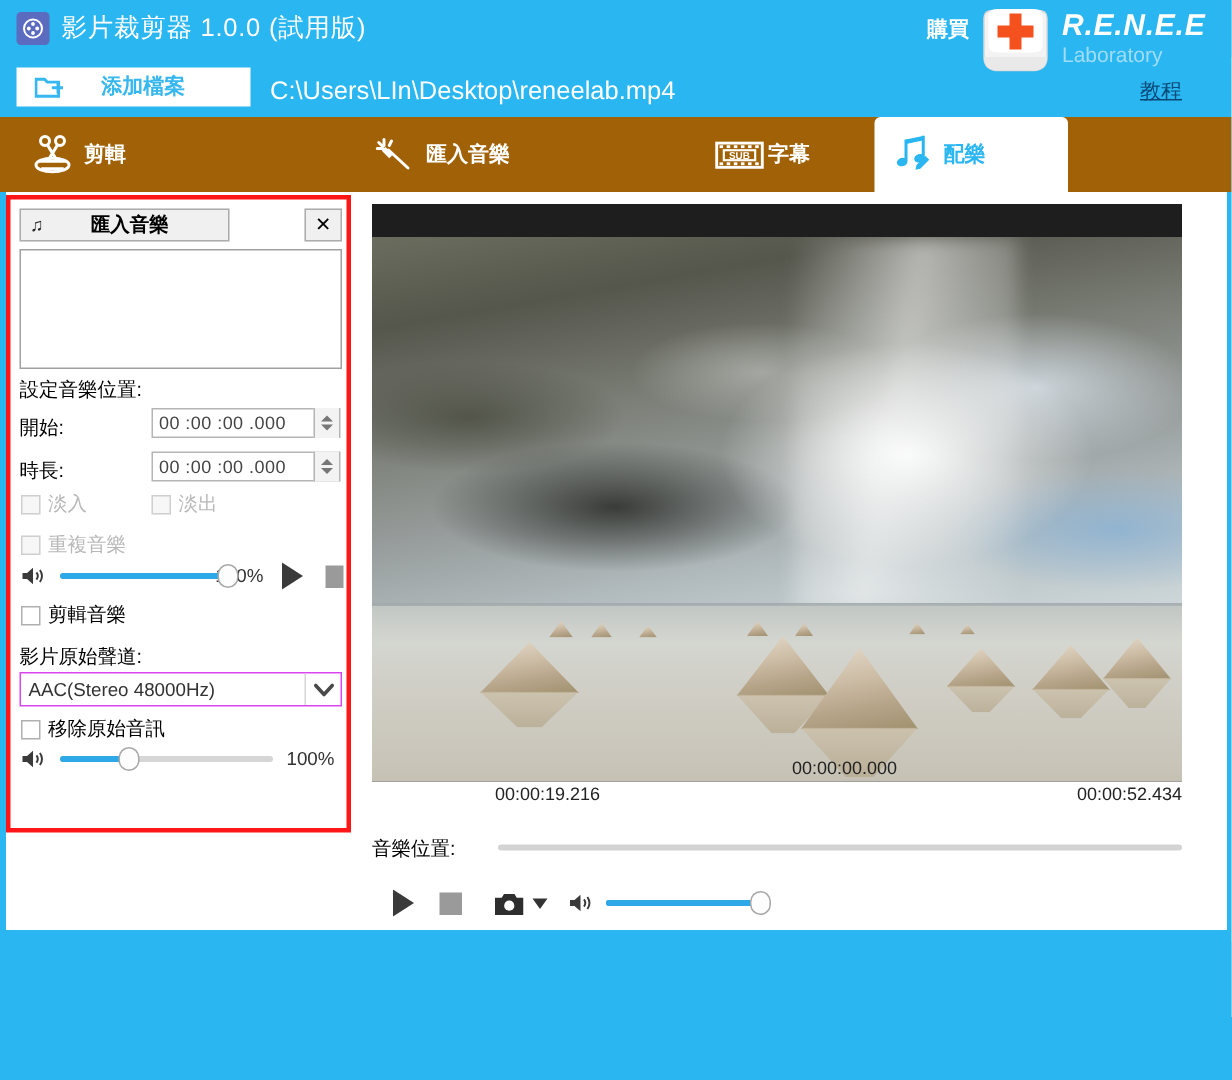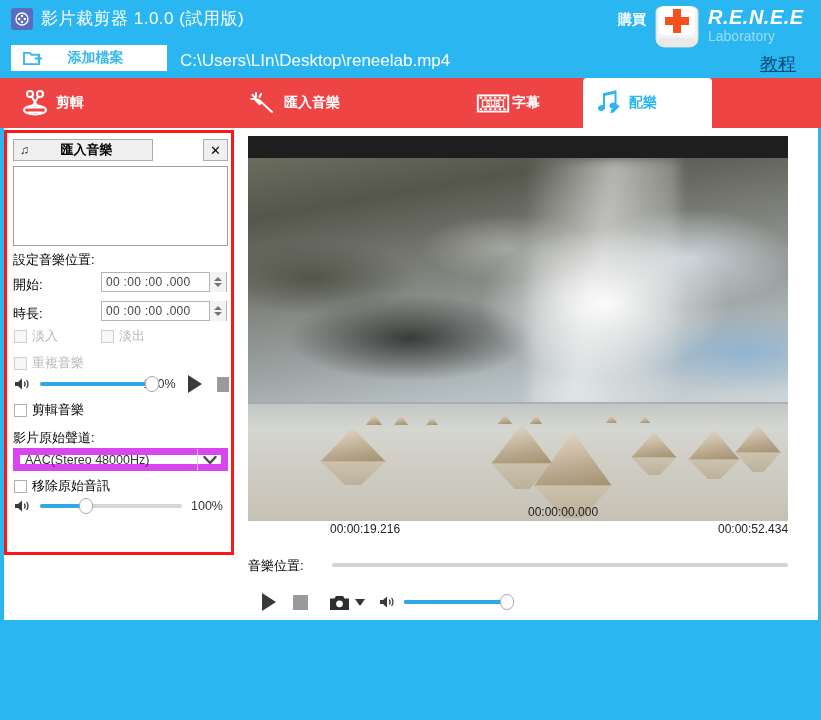--- a/index.html
+++ b/index.html
@@ -44,21 +44,21 @@
     position:absolute; left:708px; top:6px;
     color:#ffffff; font-size:20px; font-weight:bold; font-style:italic;
     letter-spacing:.5px; white-space:nowrap;
   }
   #brand-sub {
     position:absolute; left:708px; top:28px;
     color:#9fdcf7; font-size:14px; white-space:nowrap;
   }
   #tutorial-link {
     position:absolute; left:760px; top:52px;
-    color:#0a4a78; font-size:18px; text-decoration:underline;
+    color:#0a4a78; font-size:14px; text-decoration:underline;
     white-space:nowrap;
   }
 
   
   #addfile-btn {
     position:absolute; left:11px; top:45px; width:156px; height:26px;
     background:#ffffff; border:none;
     display:flex; align-items:center; cursor:pointer;
   }
   #addfile-icon { margin-left:12px; width:19px; height:17px; }
@@ -67,21 +67,21 @@
     font-weight:bold; padding-right:18px; white-space:nowrap;
   }
   #filepath {
     position:absolute; left:180px; top:51px;
     color:#ffffff; font-size:17px; white-space:nowrap;
   }
 
   
   #tabbar {
     position:absolute; left:0; top:78px; width:821px; height:50px;
-    background:#ef4444;
+    background:#a16207;
   }
   .tab {
     position:absolute; top:0; height:50px;
     display:flex; align-items:center; cursor:pointer;
     padding:0 8px;
   }
   .tab .ticon { width:34px; height:30px; flex:none; margin-right:4px; }
   .tab .tlabel {
     color:#ffffff; font-size:14px; font-weight:bold; white-space:nowrap;
   }
@@ -167,21 +167,21 @@
     position:absolute; left:0; top:0; height:4px; background:#2fa8e8; border-radius:2px;
   }
   .slider-thumb {
     position:absolute; top:-6px; width:14px; height:16px;
     background:#fdfdfd; border:1px solid #a8a8a8; border-radius:7px;
   }
   .vol-pct { font-size:12.5px; color:#333; margin-left:9px; white-space:nowrap; }
 
   #combo-channel {
     position:absolute; left:6px; top:315px; width:215px; height:23px;
-    border:7px solid #d946ef; background:#fff;
+    border:1px solid #d946ef; background:#fff;
     display:flex; align-items:center; cursor:pointer;
   }
   #combo-channel .cv { flex:1; font-size:12.5px; color:#333; padding-left:5px; white-space:nowrap; }
   #combo-arrow {
     width:24px; height:21px; display:flex; align-items:center; justify-content:center;
     border-left:1px solid #d5d5d5;
   }
 
   
   #preview {

